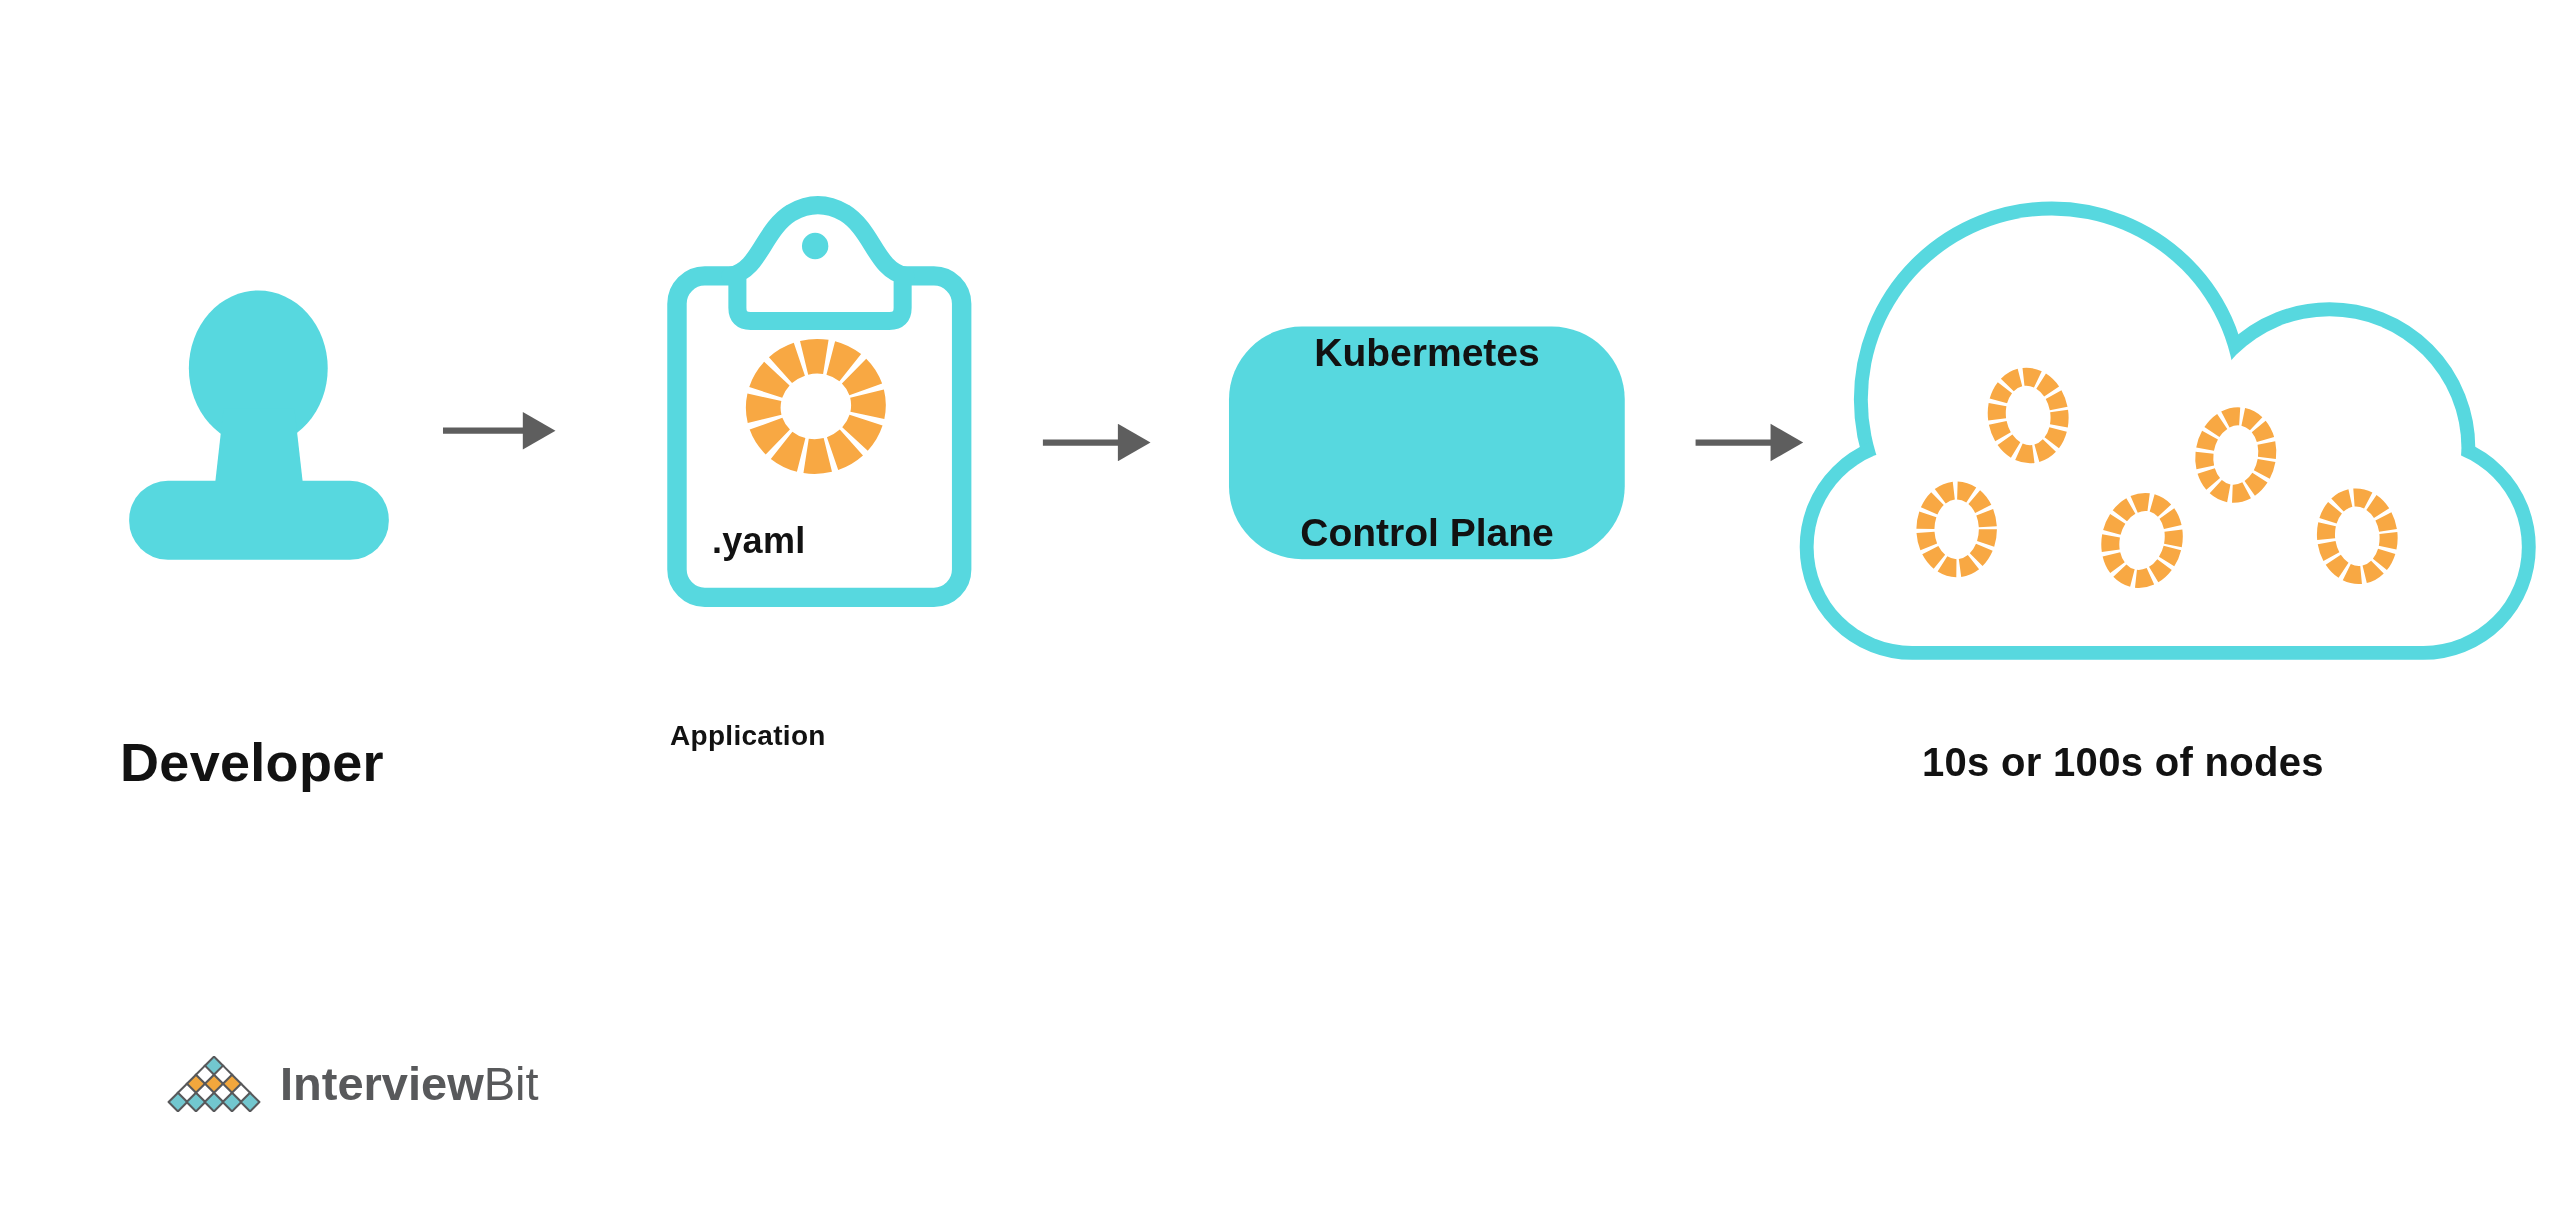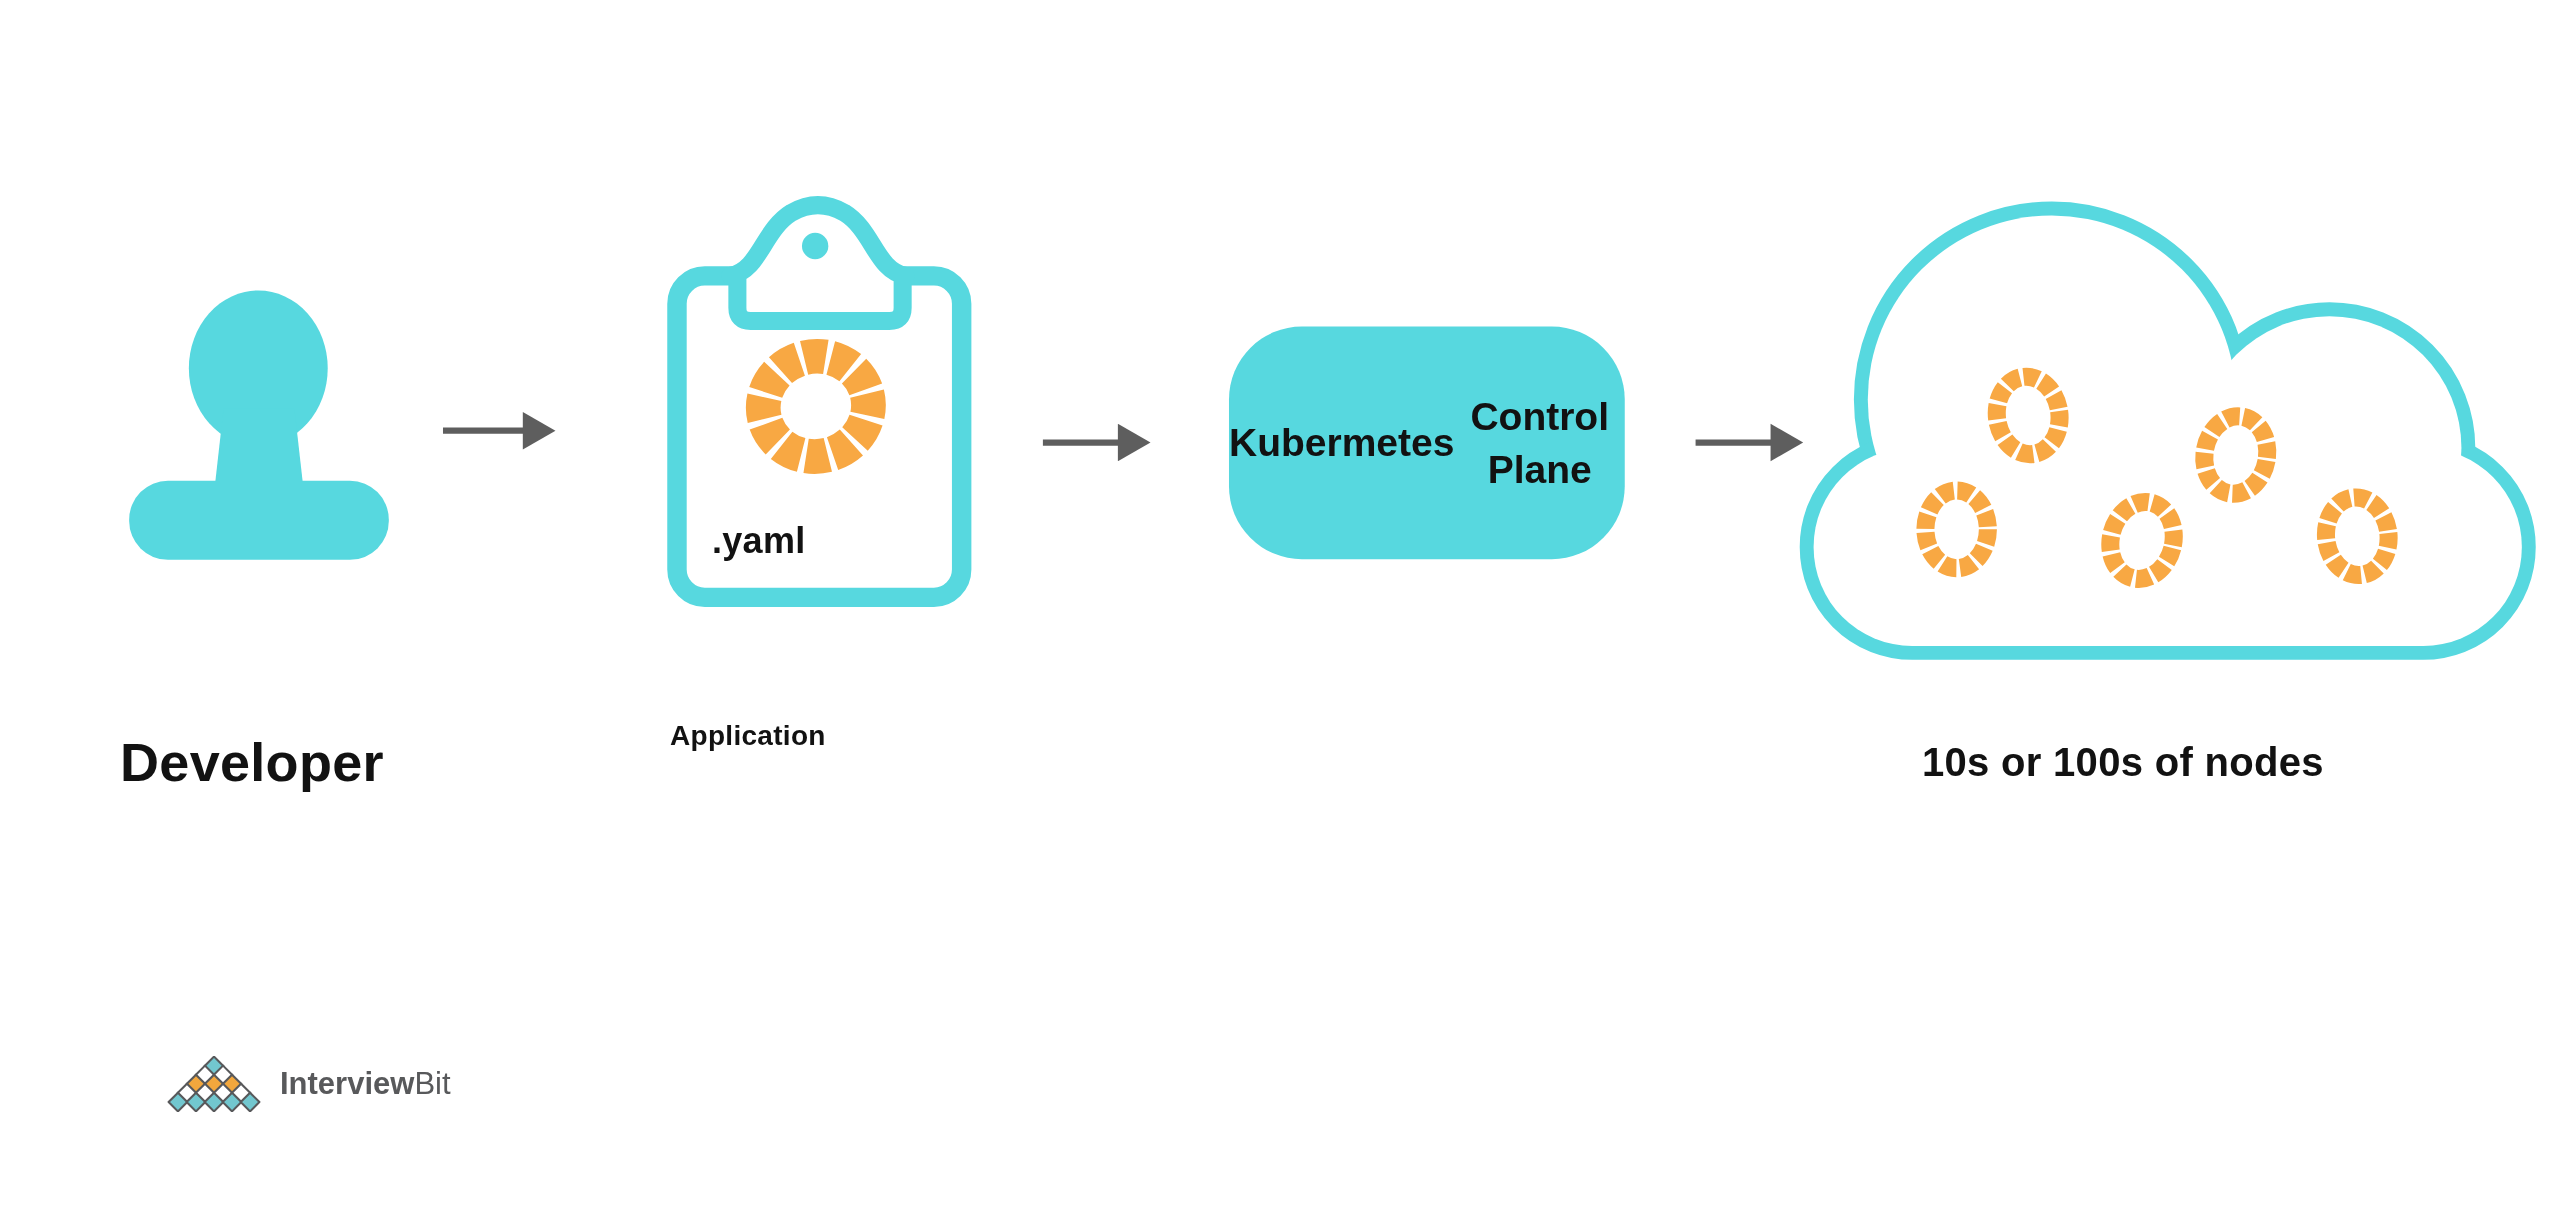--- a/index.html
+++ b/index.html
@@ -30,33 +30,33 @@
     color:var(--text,#121212);
     font-weight:700;
     letter-spacing:0.3px;
   }
   .label-developer{left:120px;top:737px;width:271px;font-size:54px;line-height:50px;}
   .label-appdesc{left:670px;top:707px;width:292px;font-size:28px;line-height:57px;}
   .label-yaml{left:712px;top:519px;width:208px;font-size:36px;line-height:43px;}
   .label-nodes{left:1922px;top:737px;width:427px;font-size:40px;line-height:50px;}
   .label-controlplane{
     left:1229px;top:326px;width:396px;height:233px;
-    display:flex;flex-direction:row;align-items:center;justify-content:space-between;
+    display:flex;flex-direction:column;align-items:center;justify-content:space-between;
     font-size:39px;line-height:53px;font-weight:700;color:var(--text,#121212);
     position:absolute;text-align:center;
   }
   .label-line{display:block;}
 
   
   .logo{
     position:absolute;left:162px;top:1053px;
     display:flex;align-items:center;gap:14px;
     color:var(--logo-gray,#58595B);
   }
-  .logo-text{font-size:31px;line-height:62px;white-space:nowrap;}
+  .logo-text{font-size:47px;line-height:62px;white-space:nowrap;}
   .logo-bold{font-weight:700;}
   .logo-light{font-weight:400;}
   .d-teal{fill:var(--logo-teal);stroke:var(--logo-gray);stroke-width:3px;stroke-linejoin:round;}
   .d-white{fill:#ffffff;stroke:var(--logo-gray);stroke-width:3px;stroke-linejoin:round;}
   .d-orange{fill:var(--logo-orange);stroke:var(--logo-gray);stroke-width:3px;stroke-linejoin:round;}
 </style>
 </head>
 <body>
 
 <div class="canvas">

